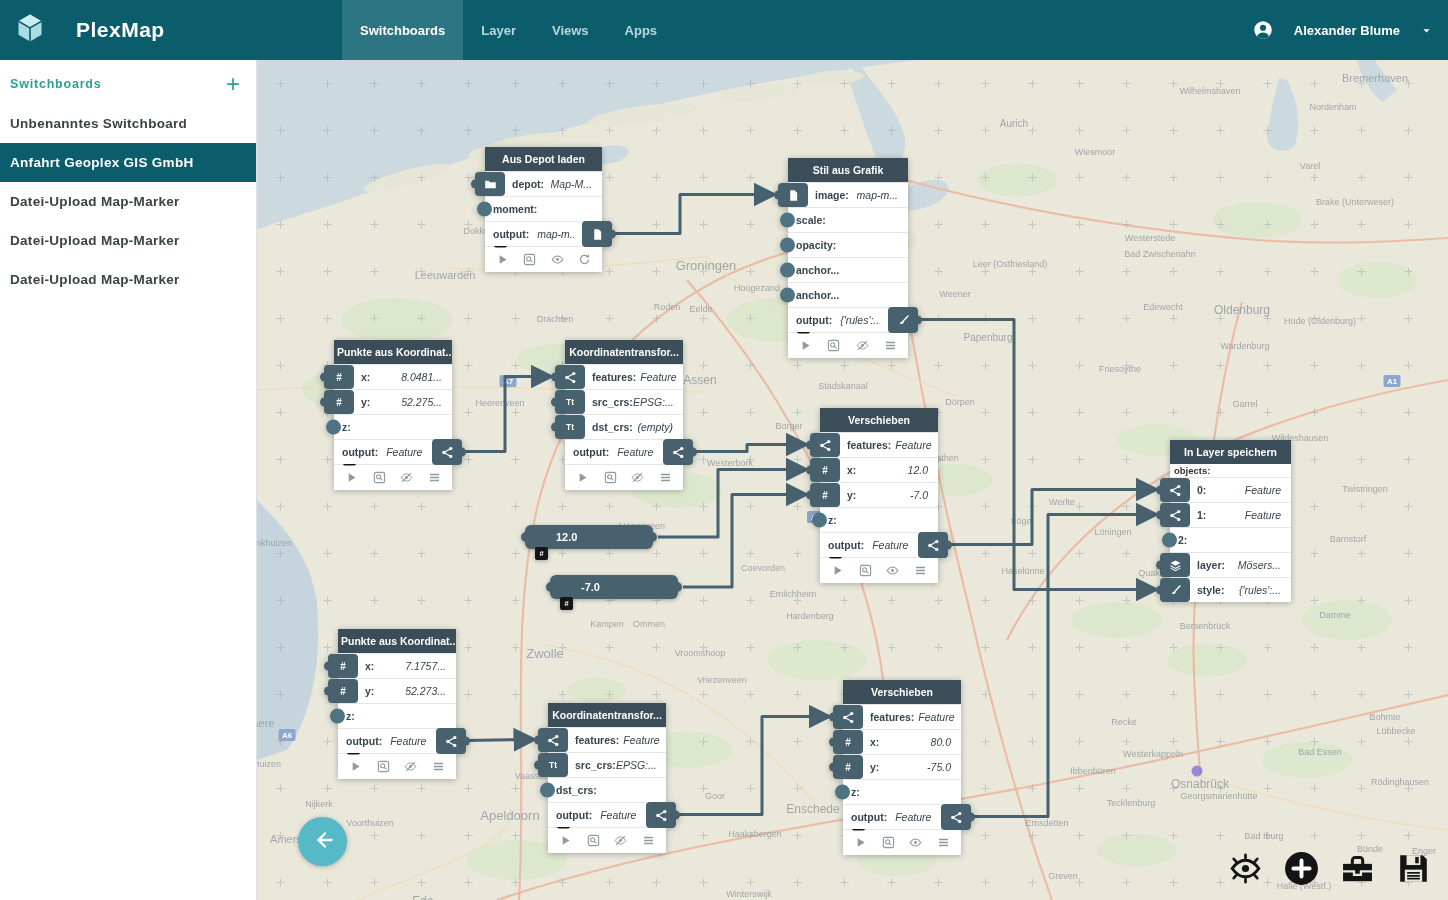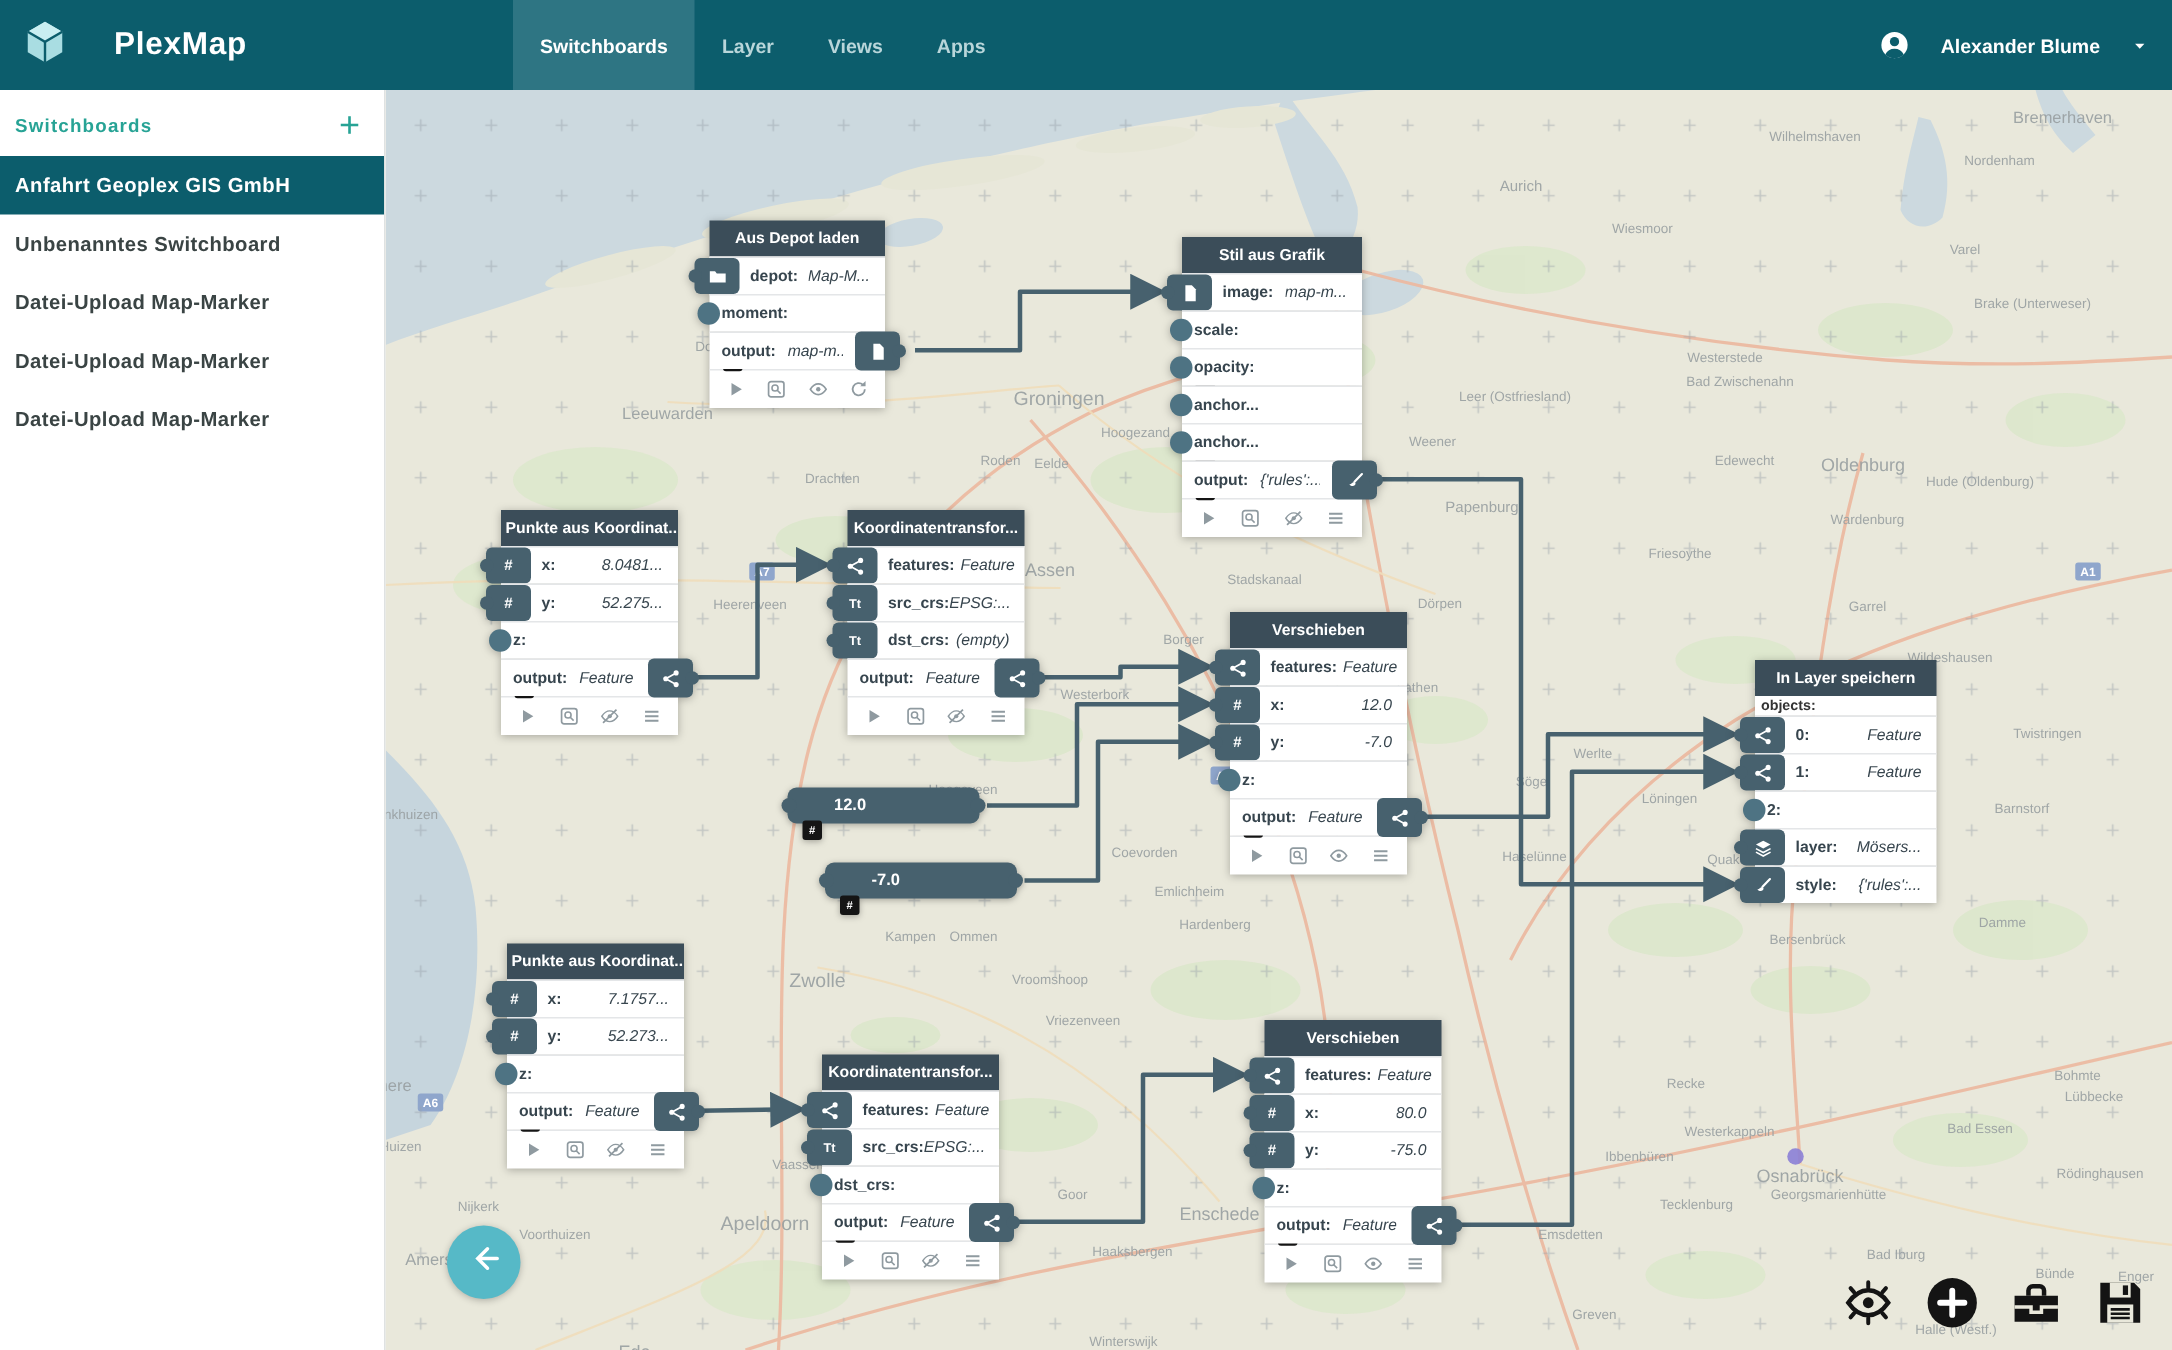--- a/index.html
+++ b/index.html
@@ -115,22 +115,22 @@
       </span>
   </div>
 </div>
 
 <div class="sidebar">
   <div class="side-head">
     <span class="side-title">Switchboards</span>
     <span class="side-add">+</span>
   </div>
   <div id="side-list">
+      <div class="side-item">Unbenanntes Switchboard</div>
       <div class="side-item active">Anfahrt Geoplex GIS GmbH</div>
-      <div class="side-item">Unbenanntes Switchboard</div>
       <div class="side-item">Datei-Upload Map-Marker</div>
       <div class="side-item">Datei-Upload Map-Marker</div>
       <div class="side-item">Datei-Upload Map-Marker</div>
     </div>
 </div>
 
 <div class="canvas">
 
   <svg id="map" width="1191" height="840" viewBox="0 0 1191 840">
     <defs>
@@ -319,21 +319,21 @@
         <path d="M401 477 L461 477 L461 409.5 L548 409.5" fill="none" stroke="#47616e" stroke-width="3" stroke-linejoin="round" marker-end="url(#arrow)"></path>
         <path d="M426 527 L475 527 L475 434.5 L548 434.5" fill="none" stroke="#47616e" stroke-width="3" stroke-linejoin="round" marker-end="url(#arrow)"></path>
         <path d="M691 484.5 L775 484.5 L775 429.5 L898 429.5" fill="none" stroke="#47616e" stroke-width="3" stroke-linejoin="round" marker-end="url(#arrow)"></path>
         <path d="M714 756.5 L791 756.5 L791 454.5 L898 454.5" fill="none" stroke="#47616e" stroke-width="3" stroke-linejoin="round" marker-end="url(#arrow)"></path>
         <path d="M209 680.5 L276 679.5" fill="none" stroke="#47616e" stroke-width="3" stroke-linejoin="round" marker-end="url(#arrow)"></path>
         <path d="M419 754.5 L505 754.5 L505 656.5 L571 656.5" fill="none" stroke="#47616e" stroke-width="3" stroke-linejoin="round" marker-end="url(#arrow)"></path>
       </g>
   </svg>
 
   <div id="nodes">
-      <div class="node" style="left: 216px; top: 87px; width: 117px;">
+      <div class="node" style="left: 228px; top: 87px; width: 117px;">
         <div class="node-header">Aus Depot laden</div>
         <div class="node-row">
           <span class="port">
             <svg viewBox="0 0 16 16">
               <path fill="currentColor" d="M1.5 3.5h4.3l1.4 1.8h7.3v7.4h-13z"></path>
             </svg>
           </span>
           <span class="lbl">depot:</span>
           <span class="val">Map-M...</span>
         </div>

